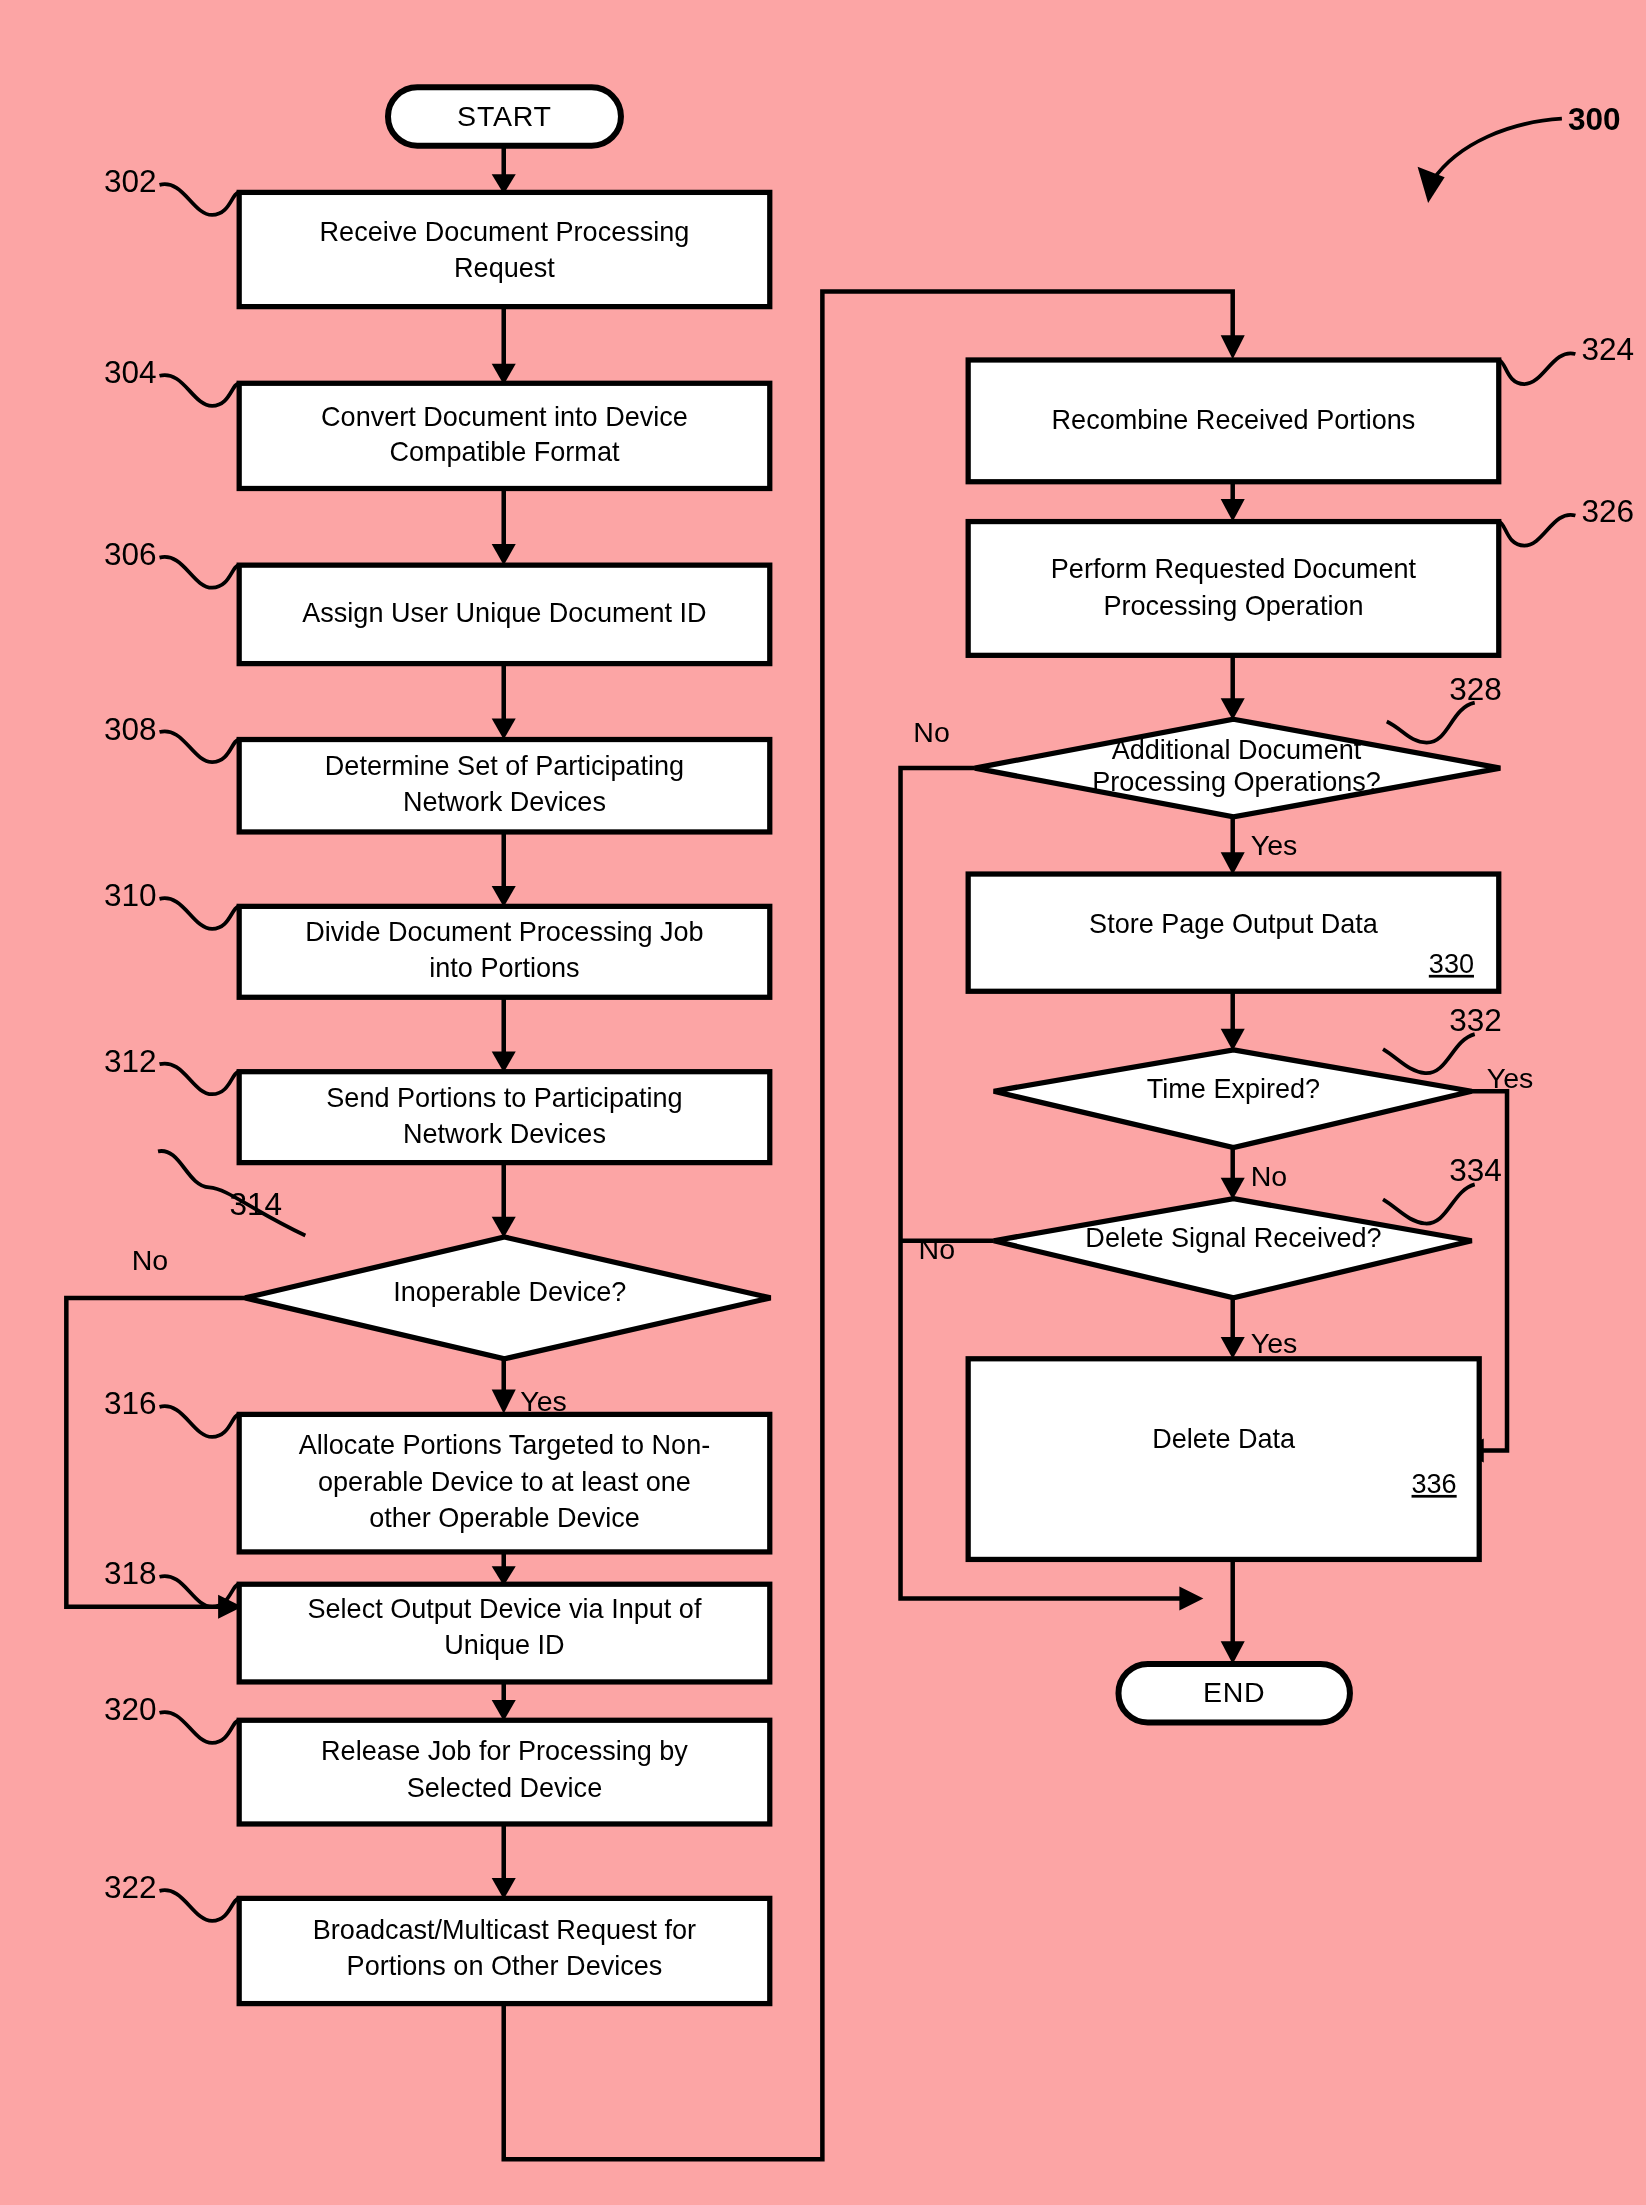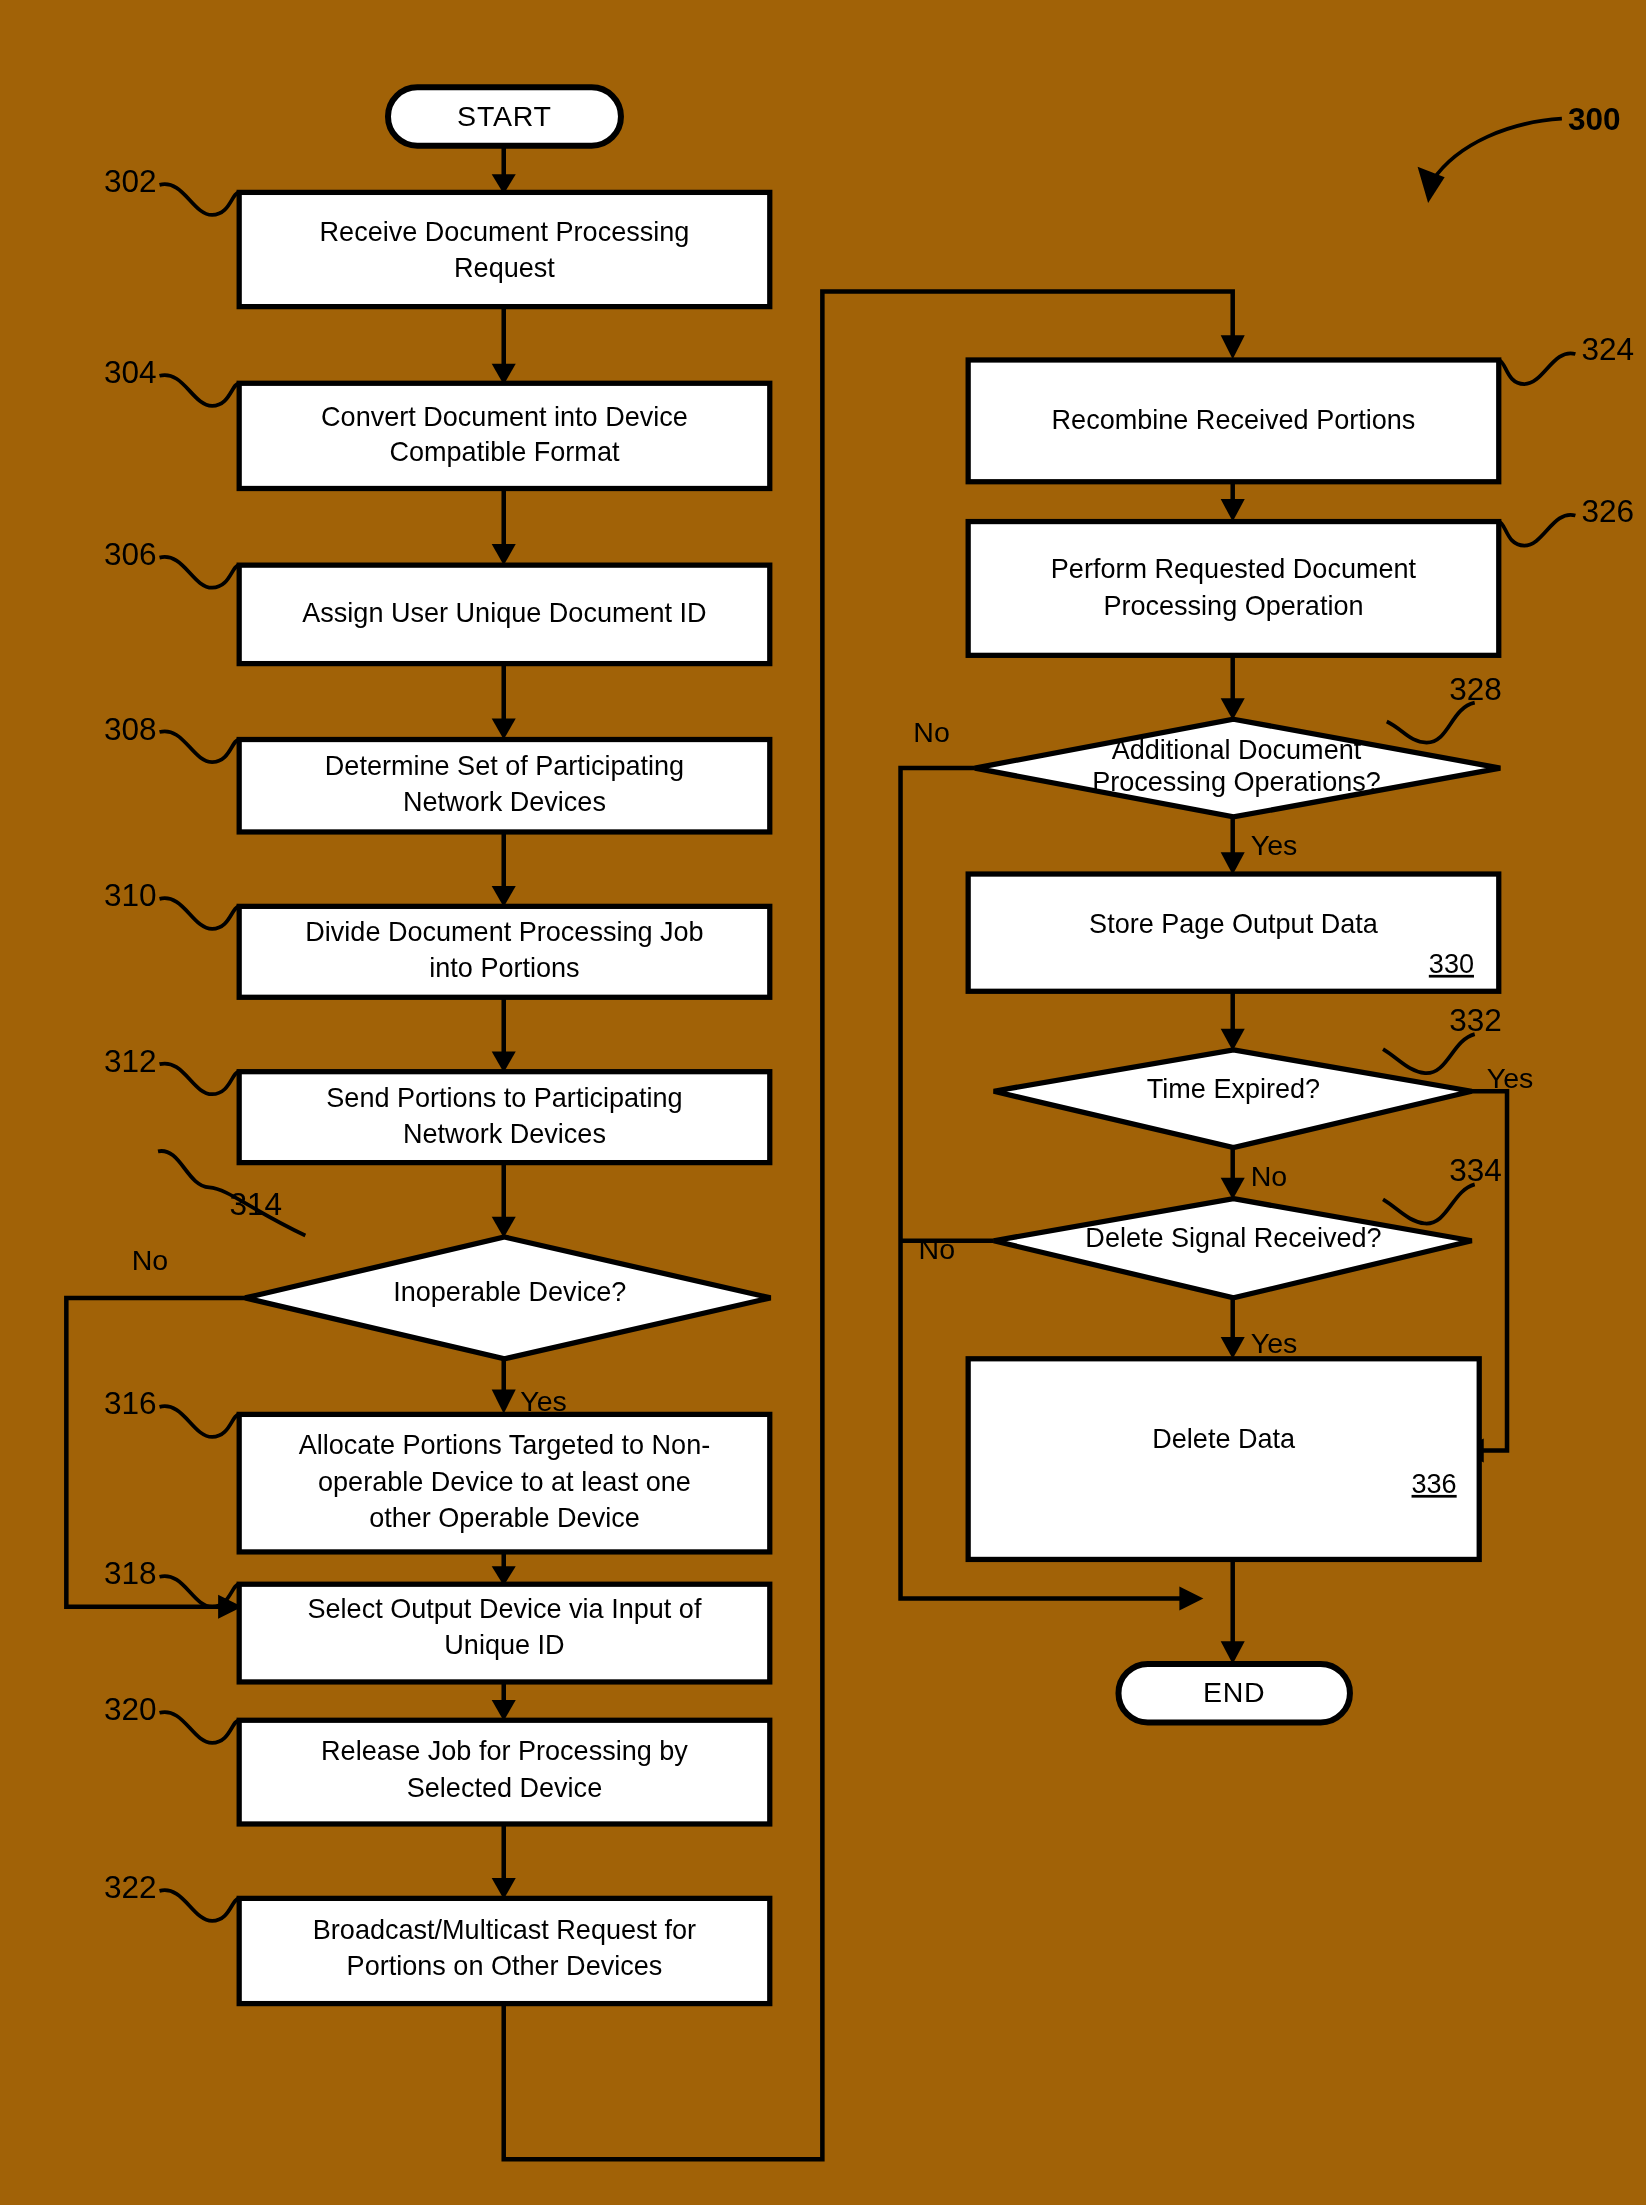--- a/index.html
+++ b/index.html
@@ -4,21 +4,21 @@
 <style>
   html, body {
     margin: 0;
     padding: 0;
     background: #ffffff;
   }
   #page {
     position: relative;
     width: 1647px;
     height: 2205px;
-    background: #a16207;
+    background: #fca5a5;
     font-family: "Liberation Sans", sans-serif;
   }
   svg.flow {
     position: absolute;
     top: 0; left: 0;
     width: 1647px;
     height: 2205px;
   }
   .node-shape {
     fill: #ffffff;

